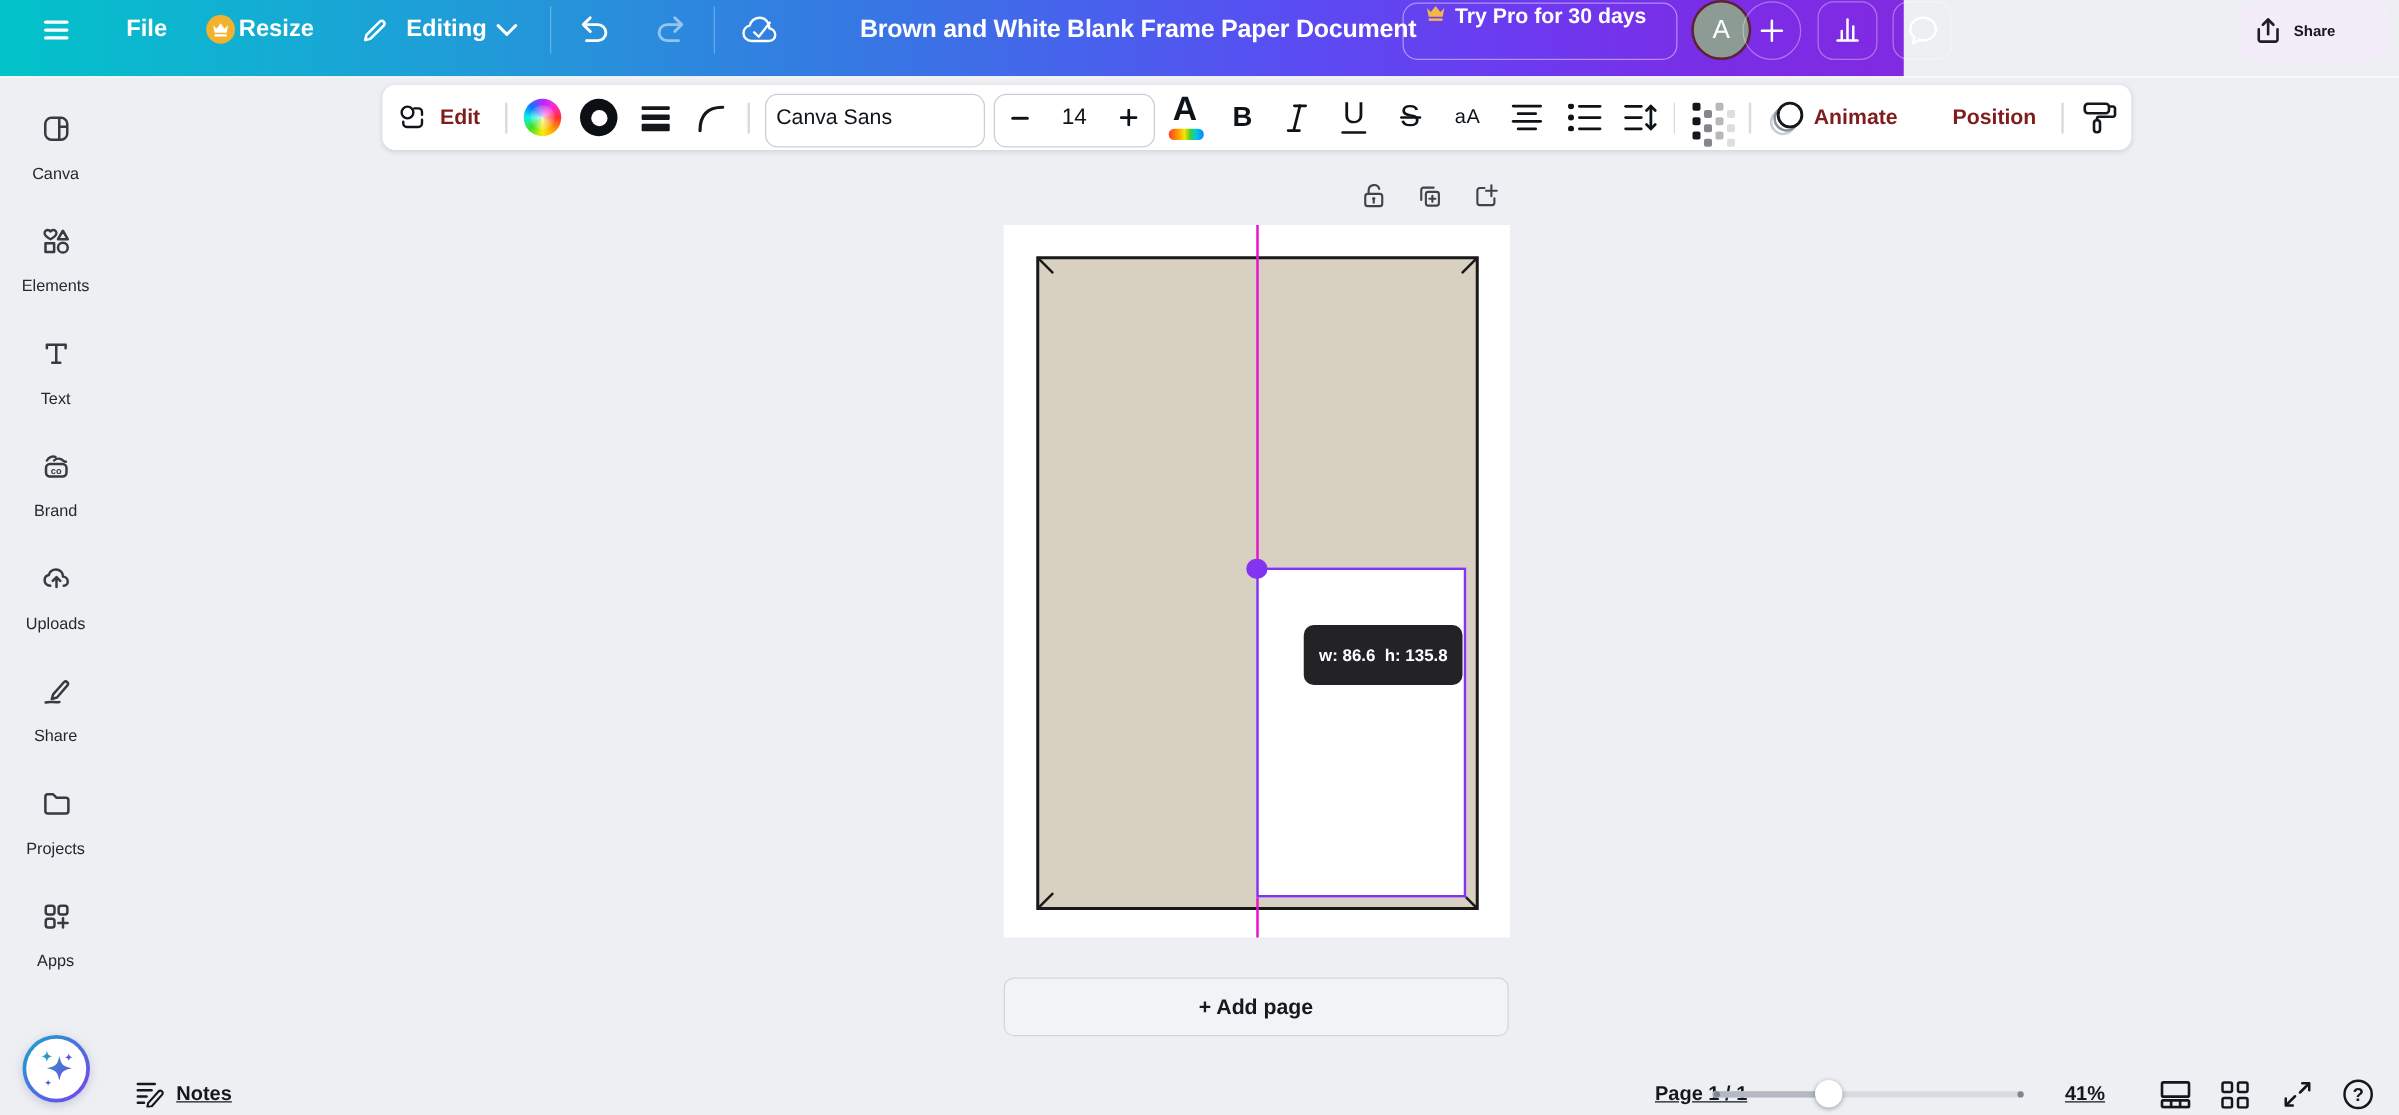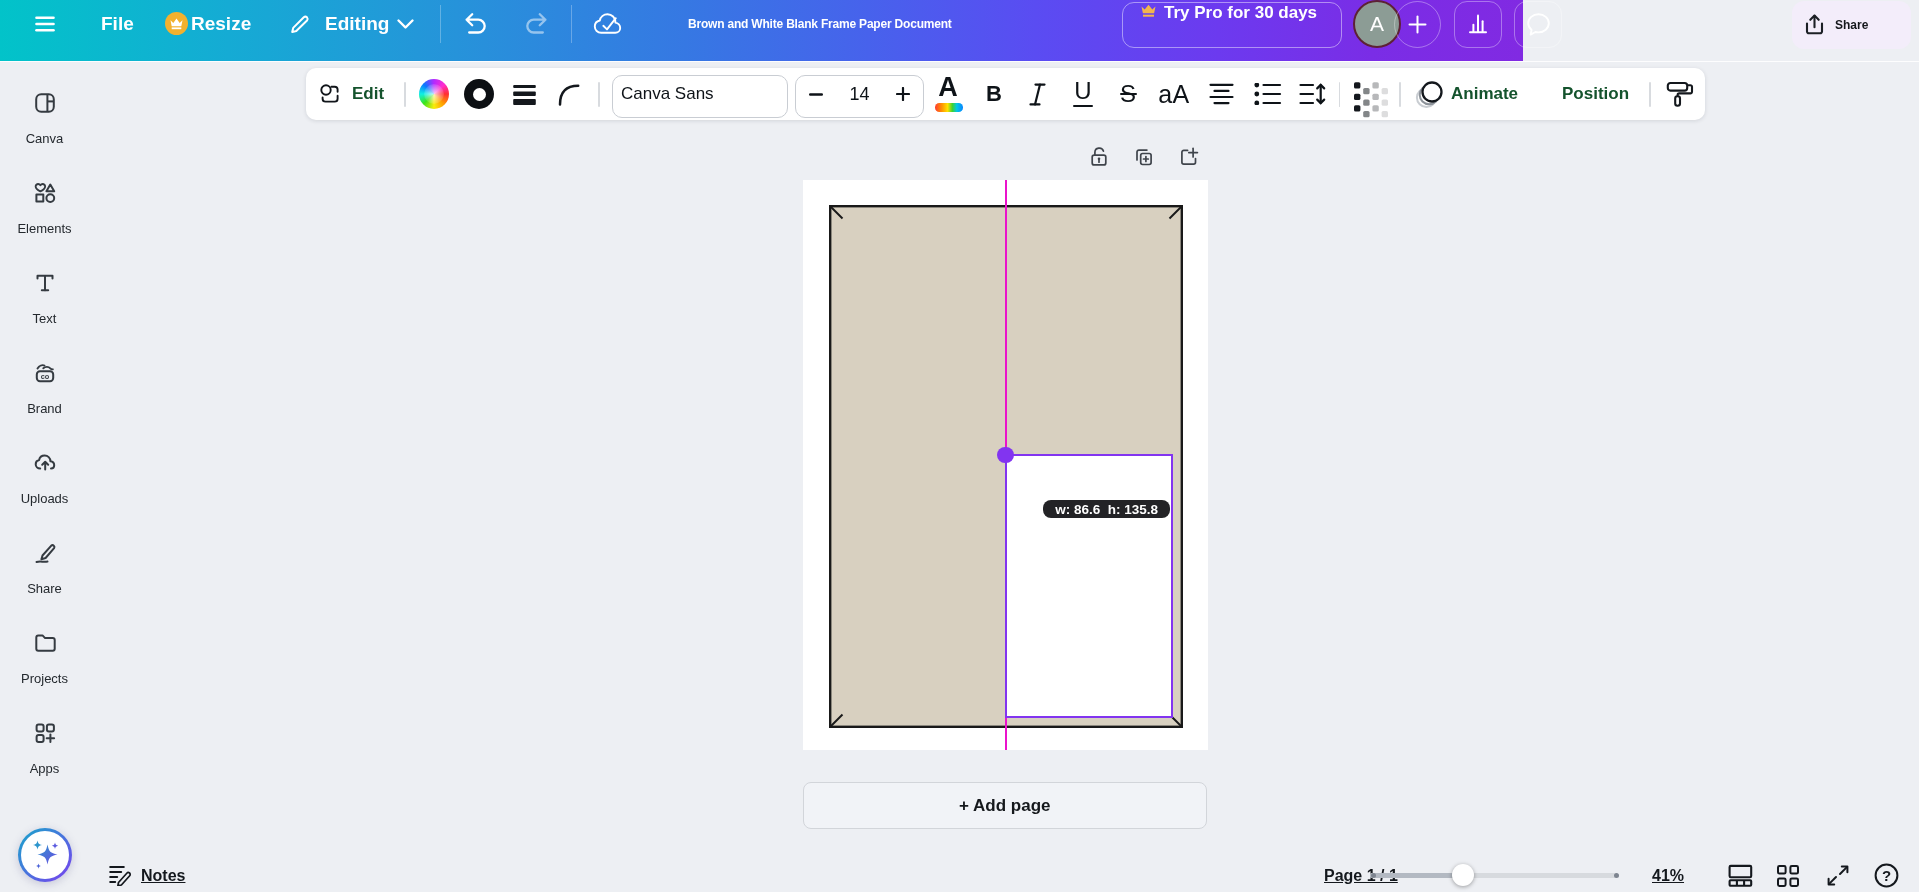--- a/index.html
+++ b/index.html
@@ -13,35 +13,35 @@
     background:linear-gradient(90deg,#02c3c9 0%,#15abd4 15%,#2693da 30%,#3678e3 45%,#4762ec 57%,#5a4cf2 68%,#6c3aef 80%,#7a2de6 90%,#812ae2 100%);
   }
   .topbar .txt { color:#fff; font-weight:700; font-size:19px; position:absolute; top:24px; transform:translateY(-50%); white-space:nowrap; }
   .tbtn { position:absolute; top:1.5px; height:46px; border:1px solid rgba(255,255,255,0.45); border-radius:12px; display:flex; align-items:flex-start; }
 
   
   .toolbar {
     position:absolute; left:306px; top:68px; width:1399px; height:52px;
     background:#fff; border-radius:10px; box-shadow:0 1px 4px rgba(20,24,40,0.12);
   }
-  .tool-txt { position:absolute; top:94px; transform:translateY(-50%); font-size:17px; font-weight:700; color:#14532d; white-space:nowrap; }
+  .tool-txt { position:absolute; top:94px; transform:translateY(-50%); font-size:17px; font-weight:700; color:#7f1d1d; white-space:nowrap; }
   .tdiv { position:absolute; top:81.5px; width:1.6px; height:25px; background:#d8dbdf; border-radius:1px; }
   .field { position:absolute; top:74.5px; height:43px; border:1px solid #c9cdd3; border-radius:10px; background:#fff; }
   .rail-label { position:absolute; left:0; width:89px; text-align:center; font-size:13px; color:#24292e; }
 
   
   .page { position:absolute; left:802.5px; top:180px; width:405px; height:570px; background:#fff; }
   .addpage {
     position:absolute; left:803px; top:782px; width:403.5px; height:47px;
     border:1px solid #d2d5da; border-radius:8px; background:#f1f3f7;
     display:flex; align-items:center; justify-content:center;
     font-size:17px; font-weight:700; color:#15181c;
   }
   .tooltip {
-    position:absolute; left:1043px; top:500.3px; width:127.4px; height:18px;
+    position:absolute; left:1043px; top:500.3px; width:127.4px; height:48px;
     background:rgba(26,26,29,0.96); border-radius:8px; display:flex; align-items:center; justify-content:center;
     color:#fff; font-size:13.5px; font-weight:700; white-space:nowrap;
   }
 
   
   .bot-txt { position:absolute; top:875.5px; transform:translateY(-50%); font-size:16px; font-weight:700; color:#14181d; white-space:nowrap;text-decoration:underline; }
 </style>
 </head>
 <body>
 
@@ -80,21 +80,21 @@
 
   <svg class="abs" style="left:524px;top:12px;opacity:0.5" width="24" height="24" viewBox="0 0 24 24">
     <path d="M15.8 2.2 L21.4 7.7 L15.8 13.2 M21.4 7.7 H9.7 A6.4 6.4 0 0 0 3.3 14.1 A6.4 6.4 0 0 0 9.7 20.5 H18.8" stroke="#fff" stroke-width="2.3" fill="none" stroke-linecap="round" stroke-linejoin="round"></path>
   </svg>
   <div class="abs" style="left:571px;top:5px;width:1px;height:38px;background:rgba(255,255,255,0.28)"></div>
 
   <svg class="abs" style="left:592px;top:11px" width="31" height="27" viewBox="0 0 31 27">
     <path d="M9.2 21.8 C5.6 21.8 2.8 19 2.8 15.6 C2.8 12.6 4.9 10.1 7.8 9.5 C8.5 5.9 11.7 3.2 15.5 3.2 C19.9 3.2 23.4 6.7 23.4 11 C23.4 11.2 23.4 11.4 23.4 11.6 C26.1 12 28.2 14.3 28.2 17 C28.2 19.7 26 21.8 23.3 21.8 Z" stroke="#fff" stroke-width="1.9" fill="none" stroke-linejoin="round"></path>
     <path d="M11.3 14.8 L15 18.4 L23.8 7.2" stroke="#fff" stroke-width="1.9" fill="none" stroke-linecap="round" stroke-linejoin="round"></path>
   </svg>
-  <div class="txt" style="left:688px;font-size:12px;letter-spacing:-0.2px">Brown and White Blank Frame Paper Document</div>
+  <div class="txt" style="left:688px;font-size:20px;letter-spacing:-0.2px">Brown and White Blank Frame Paper Document</div>
 
   <div class="tbtn" style="left:1122px;width:220px">
     <svg style="margin-left:17px" width="17" height="15" viewBox="0 0 17 15">
       <path d="M1.5 3.4 L4.7 6.5 L8.5 1.7 L12.3 6.5 L15.5 3.4 L14.1 10.3 L2.9 10.3 Z" fill="#f3b64c"></path>
       <rect x="3" y="11.7" width="11" height="2" fill="#f3b64c"></rect>
     </svg>
     <span style="color:#fff;font-weight:700;font-size:17px;margin-left:7px">Try Pro for 30 days</span>
   </div>
 
   <div class="abs" style="left:1353px;top:0px;width:48px;height:48px;border-radius:50%;background:#8c9c95;border:2.5px solid #5d2135;display:flex;align-items:center;justify-content:center;color:#fff;font-size:21px;font-weight:400">A</div>
@@ -190,21 +190,21 @@
       <line x1="6.5" y1="1.6" x2="15.5" y2="1.6"></line>
         <line x1="1.5" y1="21.4" x2="10.5" y2="21.4"></line>
         <line x1="11" y1="1.6" x2="6" y2="21.4"></line>
     </g>
   </svg>
   <div class="abs" style="left:1083px;top:91px;transform:translate(-50%,-50%);font-size:24px;font-weight:400;color:#0e1318">U</div>
   <div class="abs" style="left:1073px;top:104.8px;width:20px;height:2.2px;background:#0e1318;border-radius:1.1px"></div>
   <div class="abs" style="left:1128px;top:94px;transform:translate(-50%,-50%);font-size:24px;font-weight:400;color:#0e1318">S</div>
   <div class="abs" style="left:1119.5px;top:92.9px;width:17px;height:2.2px;background:#0e1318;border-radius:1.1px"></div>
 
-  <div class="abs" style="left:1174px;top:94px;transform:translate(-50%,-50%);font-size:25px;font-weight:400;color:#0e1318;letter-spacing:0.5px">aA</div>
+  <div class="abs" style="left:1174px;top:94px;transform:translate(-50%,-50%);font-size:16px;font-weight:400;color:#0e1318;letter-spacing:0.5px">aA</div>
 
   <svg class="abs" style="left:1209px;top:83px" width="25" height="22" viewBox="0 0 25 22">
     <g stroke="#0e1318" stroke-width="2.2" stroke-linecap="round">
       <line x1="1.5" y1="1.8" x2="23.5" y2="1.8"></line>
       <line x1="5.5" y1="7.9" x2="19.5" y2="7.9"></line>
       <line x1="1.5" y1="14" x2="23.5" y2="14"></line>
       <line x1="5.5" y1="20.1" x2="19.5" y2="20.1"></line>
     </g>
   </svg>
 

